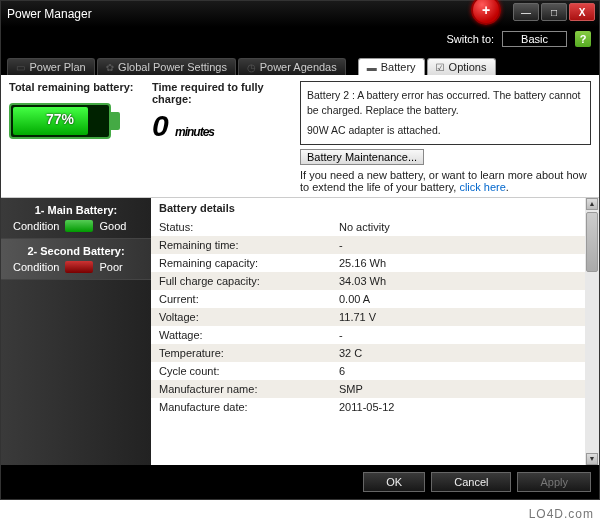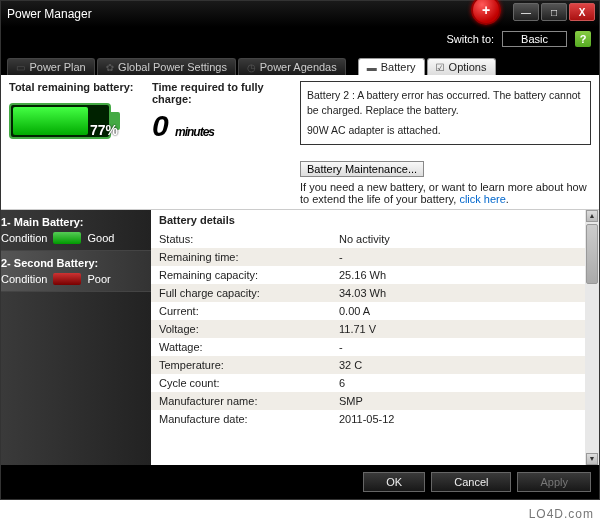--- a/index.html
+++ b/index.html
@@ -27,36 +27,36 @@
 
 .content { background:#fff; height: calc(100% - 26px - 24px - 24px - 34px); display:flex; flex-direction:column; overflow:hidden; }
 
 .upper { display:flex; padding:6px 8px 4px 8px; gap:8px; border-bottom:1px solid #ccc; }
 .left-box { width: 135px; }
 .left-box .lbl { font-size:11px; font-weight:bold; color:#222; margin-bottom:6px; }
 .battery-ico { width: 115px; height: 44px; position:relative; }
 .bat-body { position:absolute; left:0; top:4px; width:102px; height:36px; border:2px solid #4a4; border-radius:4px; background:#020; }
 .bat-tip { position:absolute; right:4px; top:13px; width:9px; height:18px; background:#4a4; border-radius:0 2px 2px 0; }
 .bat-fill { position:absolute; left:2px; top:2px; height:28px; background:linear-gradient(#4f4,#0a0); border-radius:2px; }
-.bat-pct { position:absolute; width:102px; text-align:center; top:23px; color:#fff; font-size:14px; font-weight:bold; text-shadow:0 0 2px #000;margin-left:44px; }
+.bat-pct { position:absolute; width:102px; text-align:center; top:12px; color:#fff; font-size:14px; font-weight:bold; text-shadow:0 0 2px #000; }
 
 .mid-box { width: 140px; }
 .mid-box .lbl { font-size:11px; font-weight:bold; color:#222; margin-bottom:4px; }
 .big-time { font-size:30px; font-family: Arial Black, Arial, sans-serif; font-weight:900; color:#000; font-style:italic; letter-spacing:-1px; }
 .big-time .unit { font-size:12px; font-style:italic; }
 
 .err-box { flex:1; }
 .err-frame { border:1px solid #333; padding:6px; font-size:10.5px; color:#222; line-height:1.4; min-height:58px; }
-.maint-btn { margin-top:16px; font-size:11px; padding:1px 6px; background:linear-gradient(#f8f8f8,#ddd); border:1px solid #888; cursor:pointer; }
+.maint-btn { margin-top:4px; font-size:11px; padding:1px 6px; background:linear-gradient(#f8f8f8,#ddd); border:1px solid #888; cursor:pointer; }
 .info-line { font-size:11px; color:#222; margin-top:4px; }
 .info-line a { color:#06c; text-decoration:none; cursor:pointer; }
 
 .lower { flex:1; display:flex; overflow:hidden; }
 .side { width:150px; background:linear-gradient(to right,#3a3a3a,#222); color:#fff; font-size:11px; }
-.side-item { padding:6px 0; border-bottom:1px solid #444; }
+.side-item { padding:6px 12px; border-bottom:1px solid #444;text-align:center; }
 .side-item.sel { background:linear-gradient(to right,#555,#333); }
 .side-item .t { font-weight:bold; }
 .side-item .c { margin-top:4px; display:flex; align-items:center; gap:6px; }
 .badge { display:inline-block; width:28px; height:12px; border-radius:2px; }
 .badge.good { background:linear-gradient(#5c5,#090); }
 .badge.poor { background:linear-gradient(#c33,#700); }
 
 .details { flex:1; overflow-y:auto; font-size:11px; position:relative; }
 .details-head { font-weight:bold; padding:4px 8px; color:#222; background:#fff; }
 .drow { display:flex; padding:3px 8px; }

